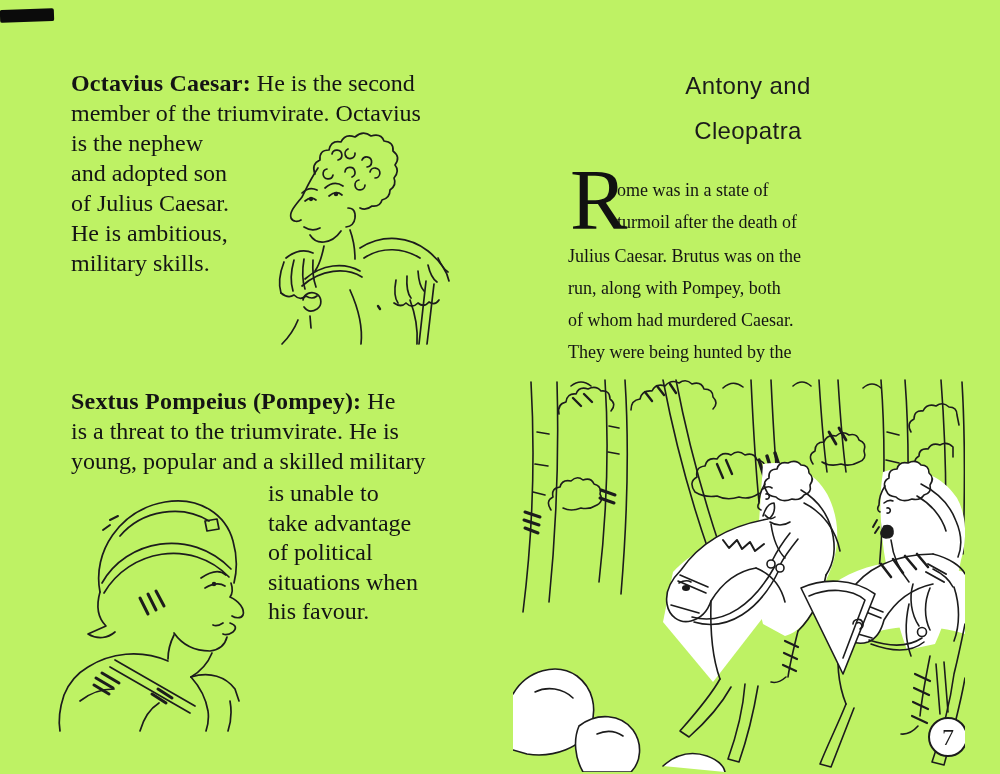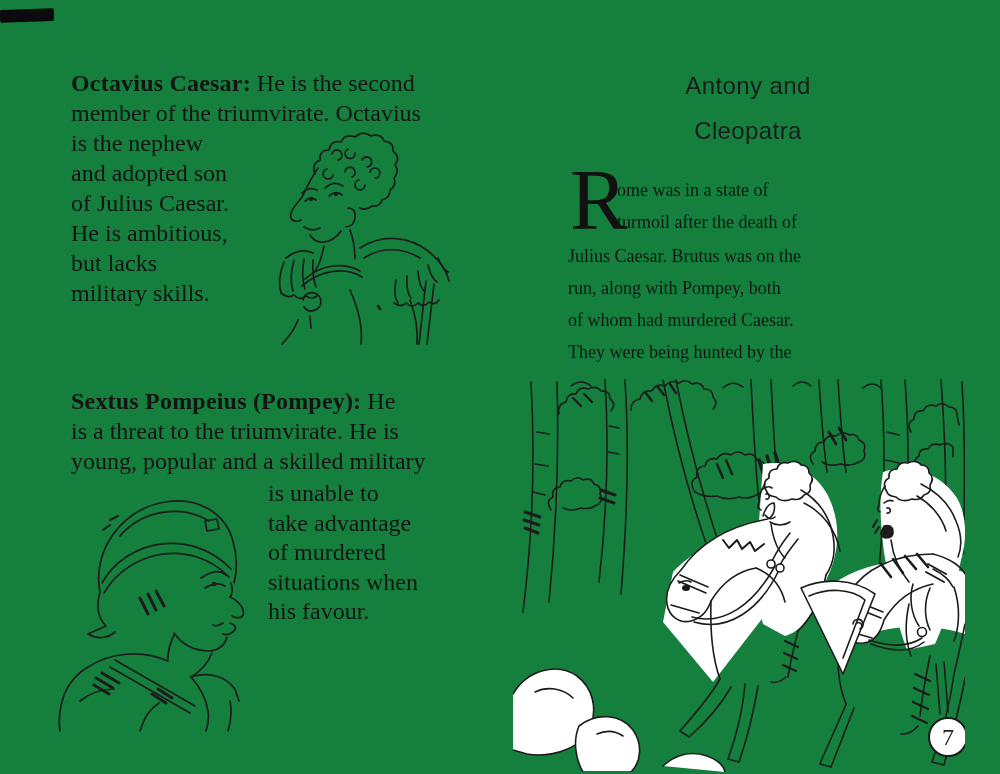--- a/index.html
+++ b/index.html
@@ -1,17 +1,17 @@
 <!DOCTYPE html>
 <html><head>
 <meta charset="utf-8">
 <style>
   html,body{margin:0;padding:0;background:#e8e8e8;}
   .canvas{
-    position:relative;width:1000px;height:774px;background:#15803d;
+    position:relative;width:1000px;height:774px;background:#bef264;
     font-family:"Liberation Serif",serif;color:#141414;overflow:hidden;
   }
   .abs{position:absolute;}
   .line{white-space:nowrap;font-size:24px;line-height:30px;}
   .line .lead{font-weight:bold;letter-spacing:0.2px;}
   .wrap-lines .line{line-height:29.6px;}
   .rp-line{white-space:nowrap;font-size:18px;line-height:32px;}
   .title{
     font-family:"Liberation Sans",sans-serif;font-size:24px;line-height:45px;
     text-align:center;letter-spacing:0.4px;color:#1b1b1b;font-weight:400;
@@ -32,21 +32,20 @@
 
   <div class="abs scan-mark" style="left:0;top:9px;width:54px;height:13px;"></div>
 
   <div class="abs" style="left:71px;top:68px;">
     <div class="line"><span class="lead">Octavius Caesar:</span><span> He is the second</span></div>
     <div class="line">member of the triumvirate. Octavius</div>
     <div class="line">is the nephew</div>
     <div class="line">and adopted son</div>
     <div class="line">of Julius Caesar.</div>
     <div class="line">He is ambitious,</div>
-    <div class="line">but lacks</div>
     <div class="line">military skills.</div>
   </div>
 
   <svg class="abs" style="left:258px;top:128px;" width="210" height="218" viewBox="0 0 210 218">
     <g fill="none" stroke="#1c1c1c" stroke-width="1.7" stroke-linecap="round" stroke-linejoin="round">
 
       <path d="M57,46 q-4,-10 5,-14 q-1,-10 9,-10 q2,-10 12,-8 q4,-9 14,-5 q8,-7 16,-1 q10,-3 13,5 q10,1 9,10 q8,6 2,14 q5,6 -1,13 q3,7 -4,12 q0,8 -8,10 q-2,7 -10,6 q-6,5 -12,2"></path>
       <path d="M74,26 a5,5 0 1 1 6,6 M90,21 a5,5 0 1 0 7,4 M104,32 a5,5 0 1 1 5,7 M69,41 a5,5 0 1 0 6,6 M87,44 a5,5 0 1 1 7,5 M101,52 a5,5 0 1 0 6,5 M112,44 a5,5 0 1 1 5,6"></path>
 
       <path d="M60,40 C52,52 48,61 44,69 C37,78 31,84 33,90 c2,4 7,4 10,2"></path>
@@ -87,21 +86,21 @@
 
   <div class="abs" style="left:71px;top:386px;">
     <div class="line"><span class="lead">Sextus Pompeius (Pompey):</span><span> He</span></div>
     <div class="line">is a threat to the triumvirate. He is</div>
     <div class="line">young, popular and a skilled military</div>
   </div>
 
   <div class="abs wrap-lines" style="left:268px;top:479px;">
     <div class="line">is unable to</div>
     <div class="line">take advantage</div>
-    <div class="line">of murdered</div>
+    <div class="line">of political</div>
     <div class="line">situations when</div>
     <div class="line">his favour.</div>
   </div>
 
   <svg class="abs" style="left:40px;top:470px;" width="240" height="262" viewBox="0 0 240 262">
     <g fill="none" stroke="#1c1c1c" stroke-width="1.7" stroke-linecap="round" stroke-linejoin="round">
 
       <path d="M60,122 C52,82 80,40 125,32 C160,26 186,45 193,71 C197,85 197,101 194,113"></path>
       <path d="M62,113 C86,70 150,57 191,99"></path>
       <path d="M64,123 C89,80 151,68 189,107"></path>

